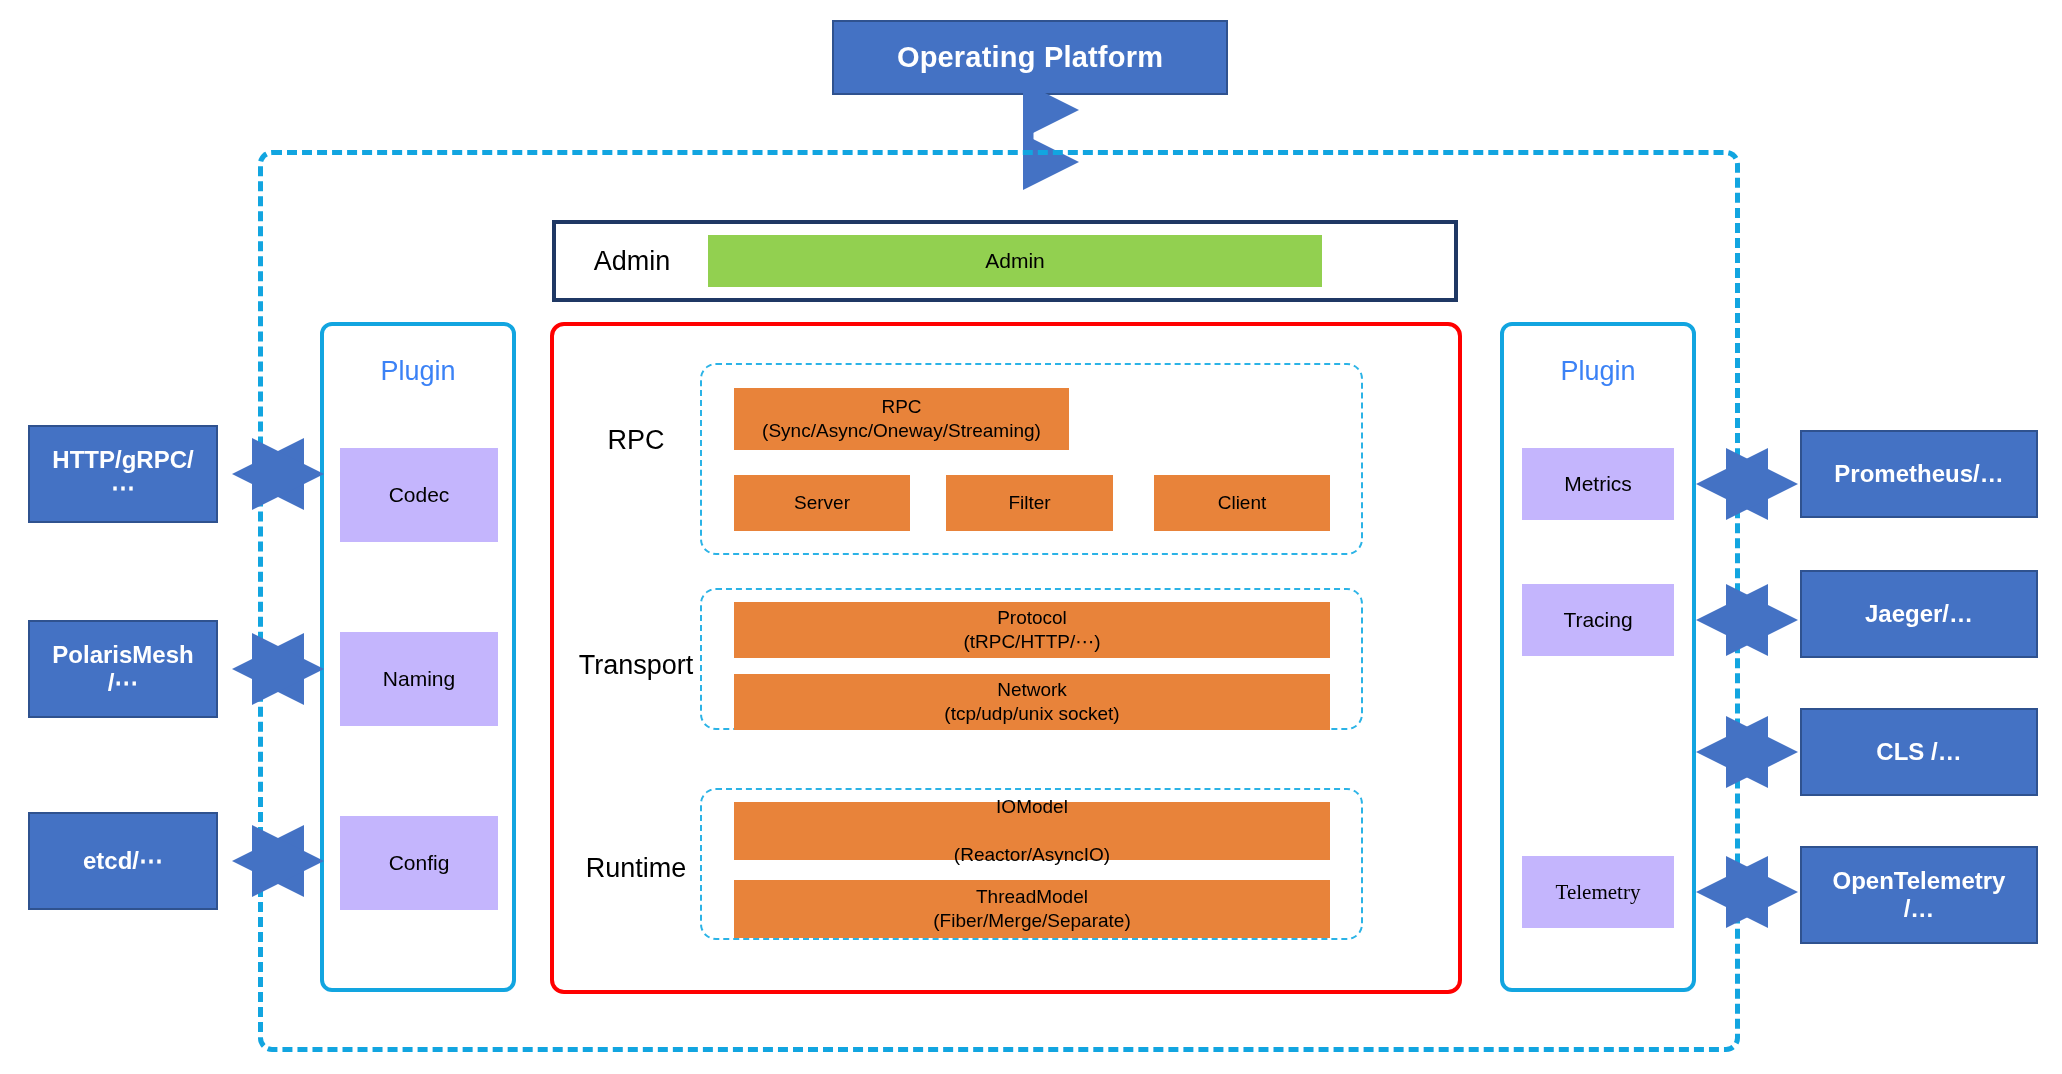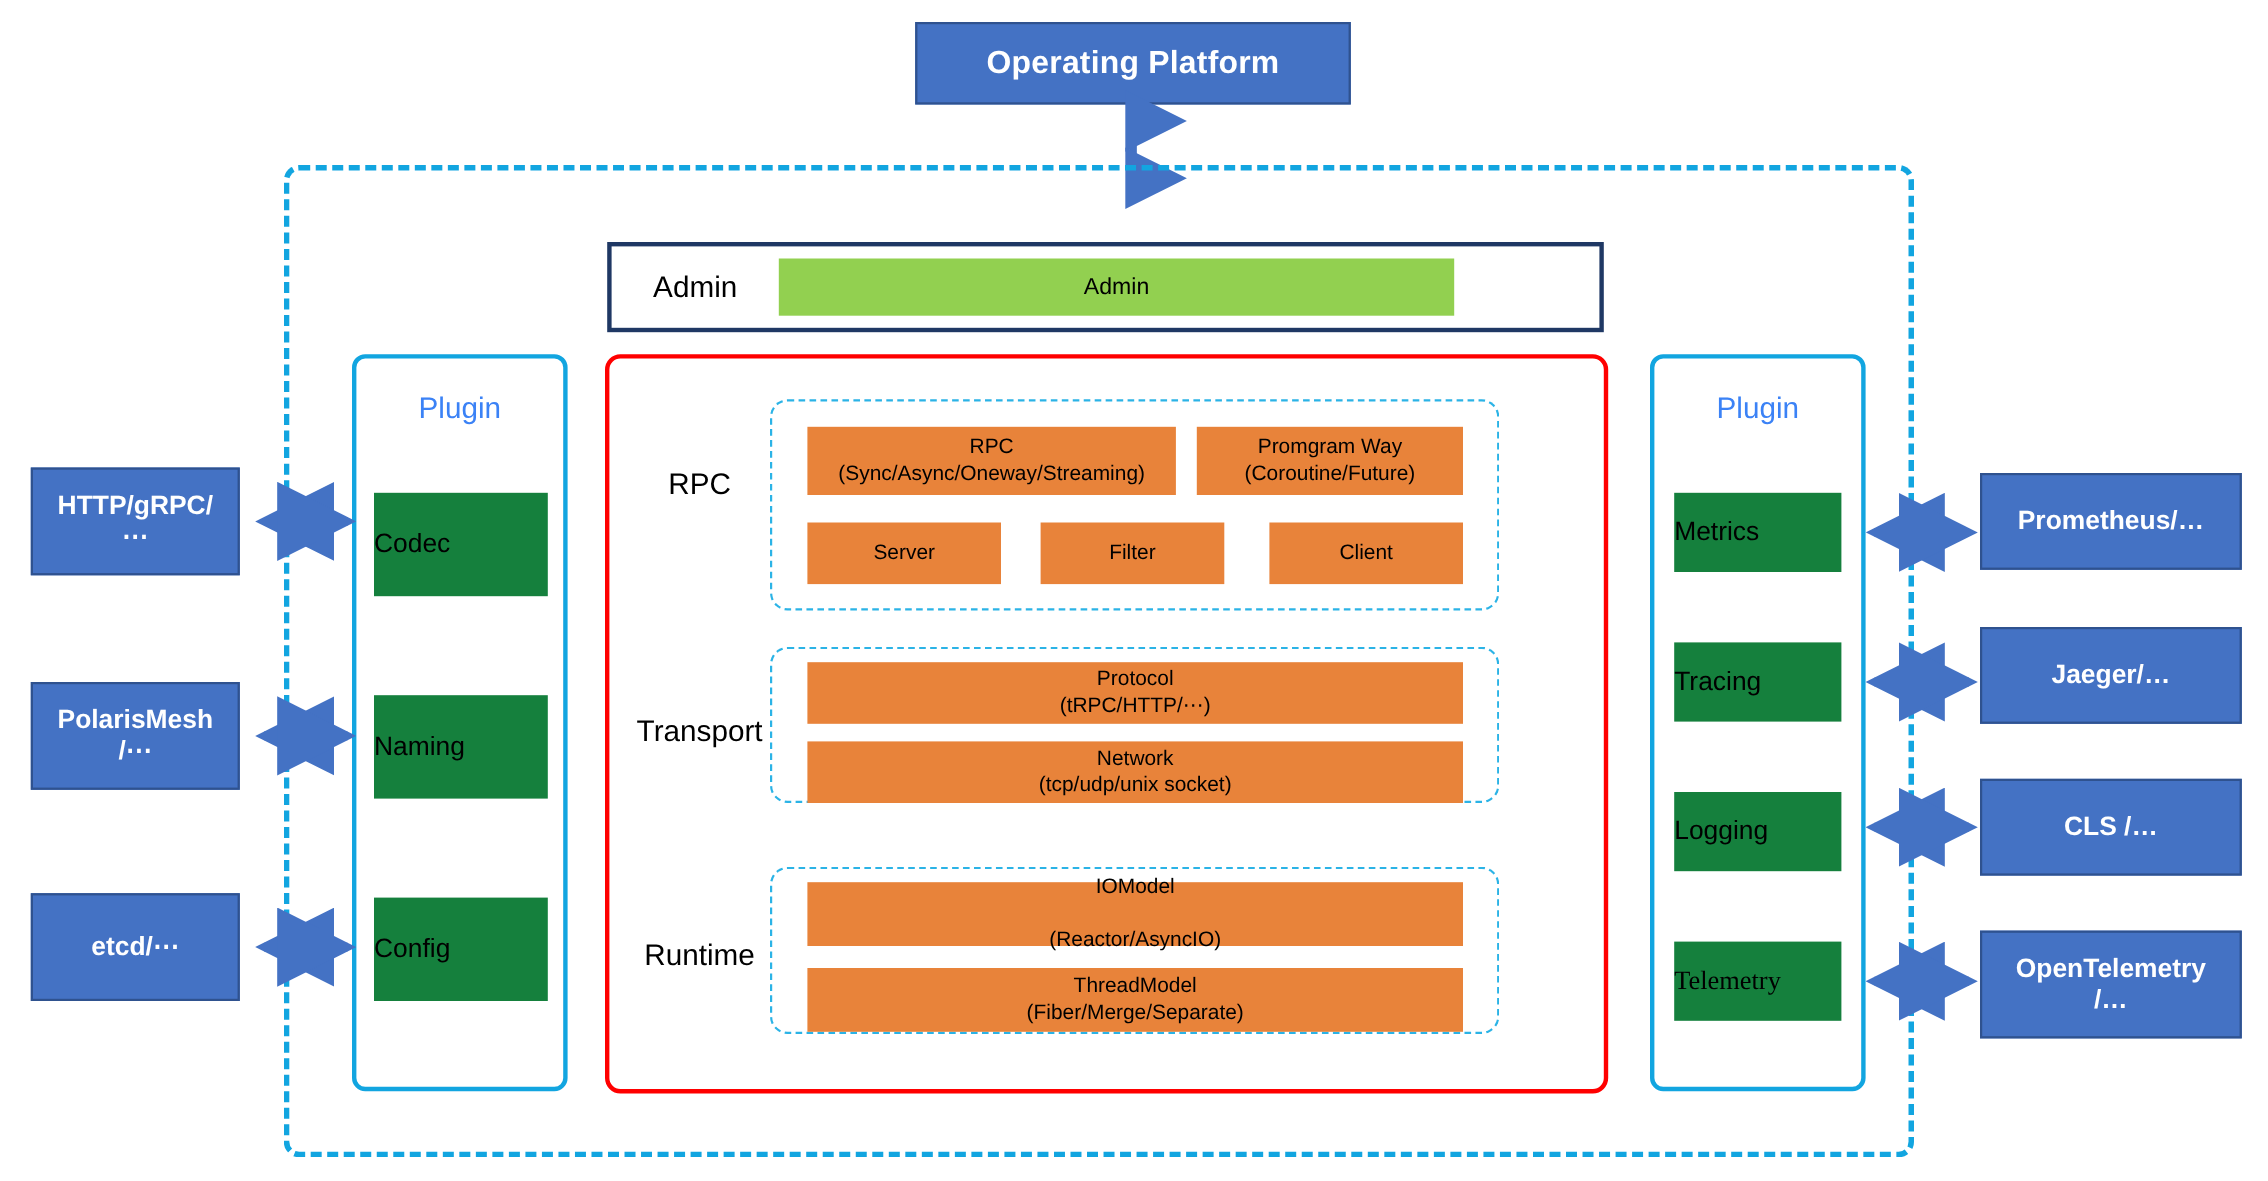--- a/index.html
+++ b/index.html
@@ -106,24 +106,24 @@
   .plugin-title {
     position: absolute;
     left: 0; right: 0;
     top: 30px;
     text-align: center;
     font-size: 27px;
     color: #3b82f6;
     font-weight: normal;
   }
   .plugin-item {
-    background: #15803d;
-    color: #000000;
-    display: flex; align-items: center; justify-content: flex-start;
-    font-size: 24px;
+    background: #c4b5fd;
+    color: #000000;
+    display: flex; align-items: center; justify-content: center;
+    font-size: 21px;
   }
 
   
   .ext-box {
     background: #4472C4;
     border: 2px solid #2F528F;
     color: #ffffff;
     display: flex; flex-direction: column;
     align-items: center; justify-content: center;
     font-size: 24px;
@@ -166,24 +166,20 @@
   <div class="abs core-box"></div>
 
   <div class="abs tier-label" style="left:572px; top:420px; width:128px; height:40px;">RPC</div>
 
   <div class="abs dashed-group" style="left:700px; top:363px; width:663px; height:192px;"></div>
 
   <div class="abs orange" style="left:734px; top:388px; width:335px; height:62px;">
     <span>RPC</span>
     <span class="l2">(Sync/Async/Oneway/Streaming)</span>
   </div>
-  <div class="abs orange" style="left:1088px; top:388px; width:242px; height:62px;">
-    <span>Promgram Way</span>
-    <span class="l2">(Coroutine/Future)</span>
-  </div>
 
   <div class="abs orange" style="left:734px; top:475px; width:176px; height:56px;">
     <span>Server</span>
   </div>
   <div class="abs orange" style="left:946px; top:475px; width:167px; height:56px;">
     <span>Filter</span>
   </div>
   <div class="abs orange" style="left:1154px; top:475px; width:176px; height:56px;align-items:center;">
     <span>Client</span>
   </div>
@@ -228,23 +224,20 @@
   </div>
 
   <div class="abs plugin-col" style="left:1500px; top:322px; width:196px; height:670px;">
     <div class="plugin-title">Plugin</div>
   </div>
   <div class="abs plugin-item" style="left:1522px; top:448px; width:152px; height:72px;">
     <span>Metrics</span>
   </div>
   <div class="abs plugin-item" style="left:1522px; top:584px; width:152px; height:72px;">
     <span>Tracing</span>
-  </div>
-  <div class="abs plugin-item" style="left:1522px; top:720px; width:152px; height:72px;">
-    <span>Logging</span>
   </div>
   <div class="abs plugin-item" style="left:1522px; top:856px; width:152px; height:72px;font-family:Liberation Serif, serif;">
     <span>Telemetry</span>
   </div>
 
   <div class="abs ext-box" style="left:28px; top:425px; width:190px; height:98px;">
     <span>HTTP/gRPC/</span>
     <span>⋯</span>
   </div>
   <div class="abs ext-box" style="left:28px; top:620px; width:190px; height:98px;">

